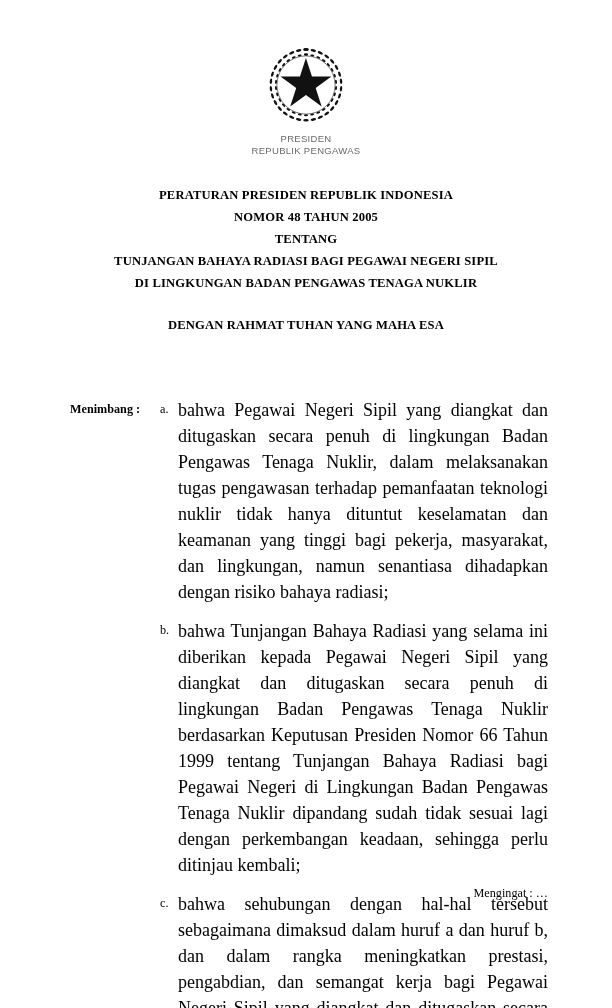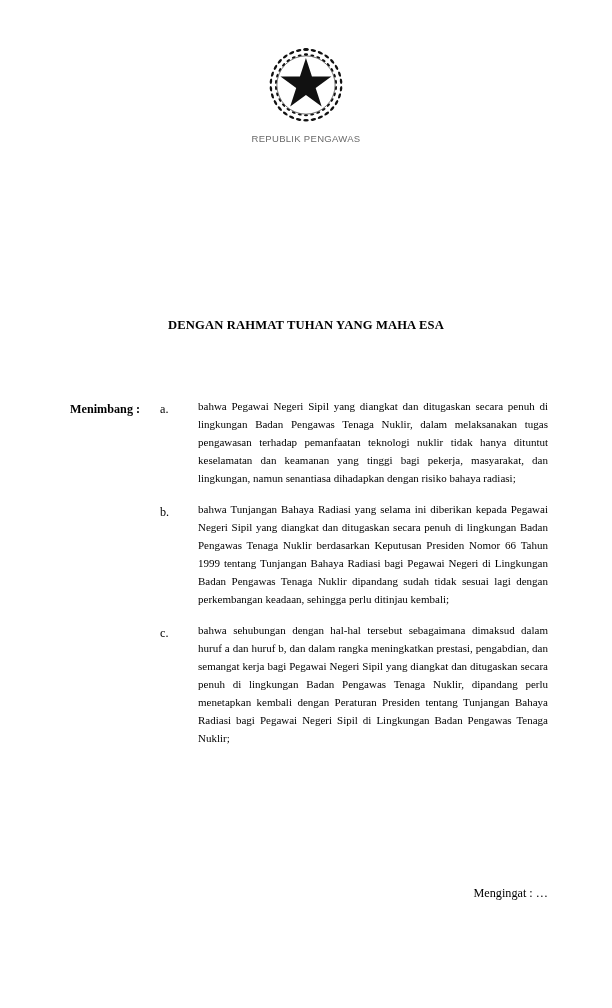--- a/index.html
+++ b/index.html
@@ -106,26 +106,25 @@
   .item:last-child { margin-bottom: 0; }
   .item-marker {
     flex: 0 0 18px;
     width: 18px;
     font-size: 12.2px;
     line-height: 25.8px;
     text-align: left;
   }
   .item-text {
     flex: 1 1 auto;
-    font-size: 11px;
-    line-height: 18px;
+    font-size: 18px;
+    line-height: 26px;
     text-align: justify;
     text-justify: inter-word;
     hyphens: none;
-    margin-left: 20px;
   }
 
   
   .footer-cue {
     position: absolute;
     top: 886px;
     left: 0;
     width: 548px;
     text-align: right;
     font-weight: normal;
@@ -271,24 +270,32 @@
               <ellipse cx="50" cy="13.2" rx="2.5" ry="1.2"></ellipse>
             </g>
         </g>
 
         <circle cx="50" cy="50" r="35.5" fill="none" stroke="#111111" stroke-width="0.7"></circle>
 
         <polygon points="50,17 59.4,45.9 89.8,45.9 65.2,63.8 74.6,92.7 50,74.8 25.4,92.7 34.8,63.8 10.2,45.9 40.6,45.9" transform="translate(0,-4) scale(0.78) translate(14,10)"></polygon>
       </g>
     </svg>
     <div class="emblem-caption">
+      <div>PRESIDEN</div>
       <div>REPUBLIK PENGAWAS</div>
     </div>
   </div>
 
+  <div class="title-block">
+    <div class="line">PERATURAN PRESIDEN REPUBLIK INDONESIA</div>
+    <div class="line">NOMOR  48  TAHUN  2005</div>
+    <div class="line">TENTANG</div>
+    <div class="line">TUNJANGAN BAHAYA RADIASI BAGI PEGAWAI NEGERI SIPIL</div>
+    <div class="line">DI LINGKUNGAN BADAN PENGAWAS TENAGA NUKLIR</div>
+  </div>
 
   <div class="center-head" id="head-rahmat">DENGAN RAHMAT TUHAN YANG MAHA ESA</div>
 
   <div class="considering">
     <div class="considering-row">
       <div class="considering-label">Menimbang :</div>
       <div class="considering-items">
 
         <div class="item">
           <div class="item-marker">a.</div>

